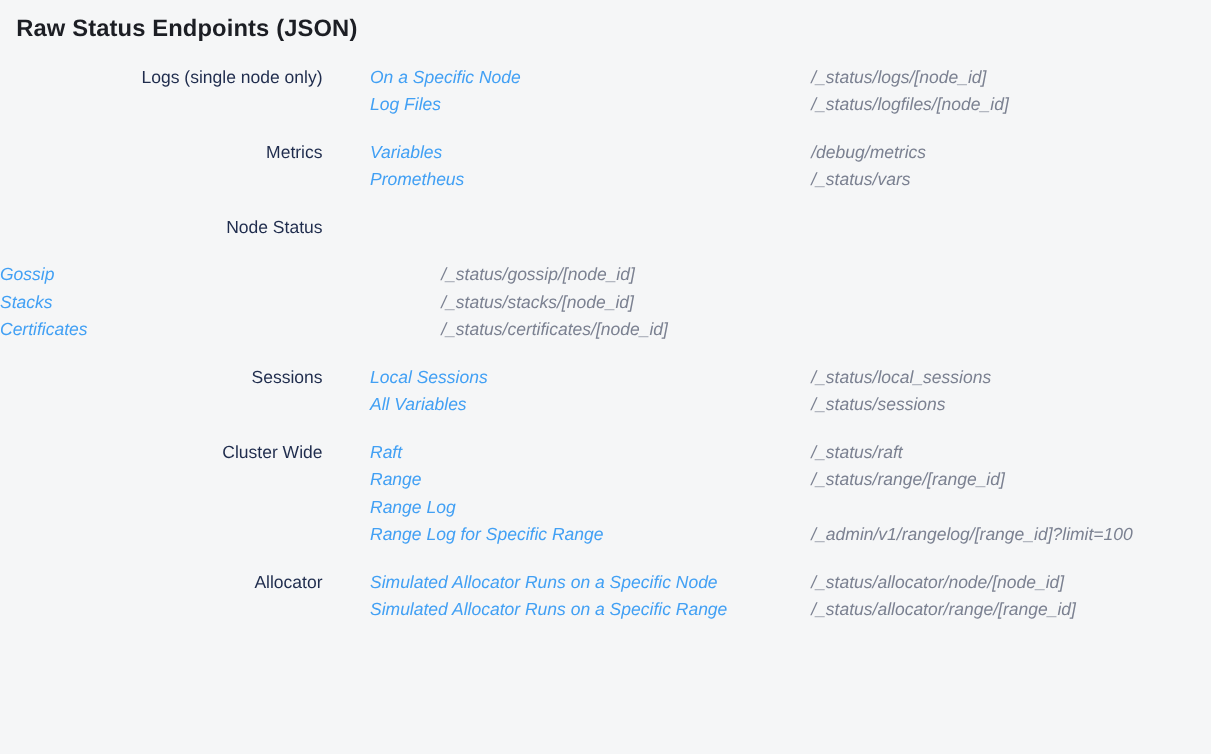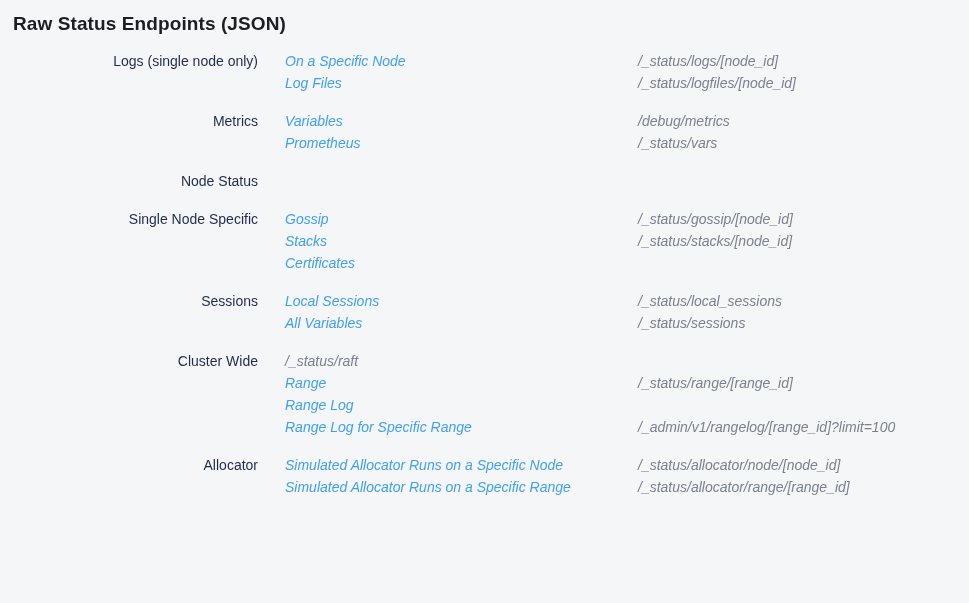--- a/index.html
+++ b/index.html
@@ -24,21 +24,21 @@
     margin:13px 13px 0 13px;
     font-size:19px;
     font-weight:700;
     color:var(--title);
     letter-spacing:.1px;
   }
   .groups{margin-top:15px;}
   .group{
     display:grid;
     grid-template-columns:258px 1fr;
-    column-gap:27px;
+    column-gap:38px;
     margin-bottom:16px;
   }
   .category{
     text-align:right;
     color:var(--category);
     font-size:14px;
     line-height:22px;
   }
   .entries{min-width:0;}
   .entry{
@@ -95,35 +95,35 @@
     <span class="path">/_status/vars</span>
   </div>
 </div>
   </section>
 
   <section class="group">
     <div class="category">Node Status</div>
   </section>
 
   <section class="group">
-    <div class="category">Single Node Specific</div>
     <div class="entries">
   <div class="entry">
     <a class="link" href="#">Gossip</a>
     <span class="path">/_status/gossip/[node_id]</span>
   </div>
 
 
   <div class="entry">
     <a class="link" href="#">Stacks</a>
     <span class="path">/_status/stacks/[node_id]</span>
   </div>
 
   <div class="entry">
     <a class="link" href="#">Certificates</a>
+    <span class="path">/_status/certificates/[node_id]</span>
   </div>
 </div>
   </section>
 
   <section class="group">
     <div class="category">Sessions</div>
     <div class="entries">
   <div class="entry">
     <a class="link" href="#">Local Sessions</a>
     <span class="path">/_status/local_sessions</span>
@@ -133,20 +133,21 @@
     <a class="link" href="#">All Variables</a>
     <span class="path">/_status/sessions</span>
   </div>
 </div>
   </section>
 
   <section class="group">
     <div class="category">Cluster Wide</div>
     <div class="entries">
   <div class="entry">
+    <a class="link" href="#">Raft</a>
     <span class="path">/_status/raft</span>
   </div>
 
   <div class="entry">
     <a class="link" href="#">Range</a>
     <span class="path">/_status/range/[range_id]</span>
   </div>
 
   <div class="entry">
     <a class="link" href="#">Range Log</a>

